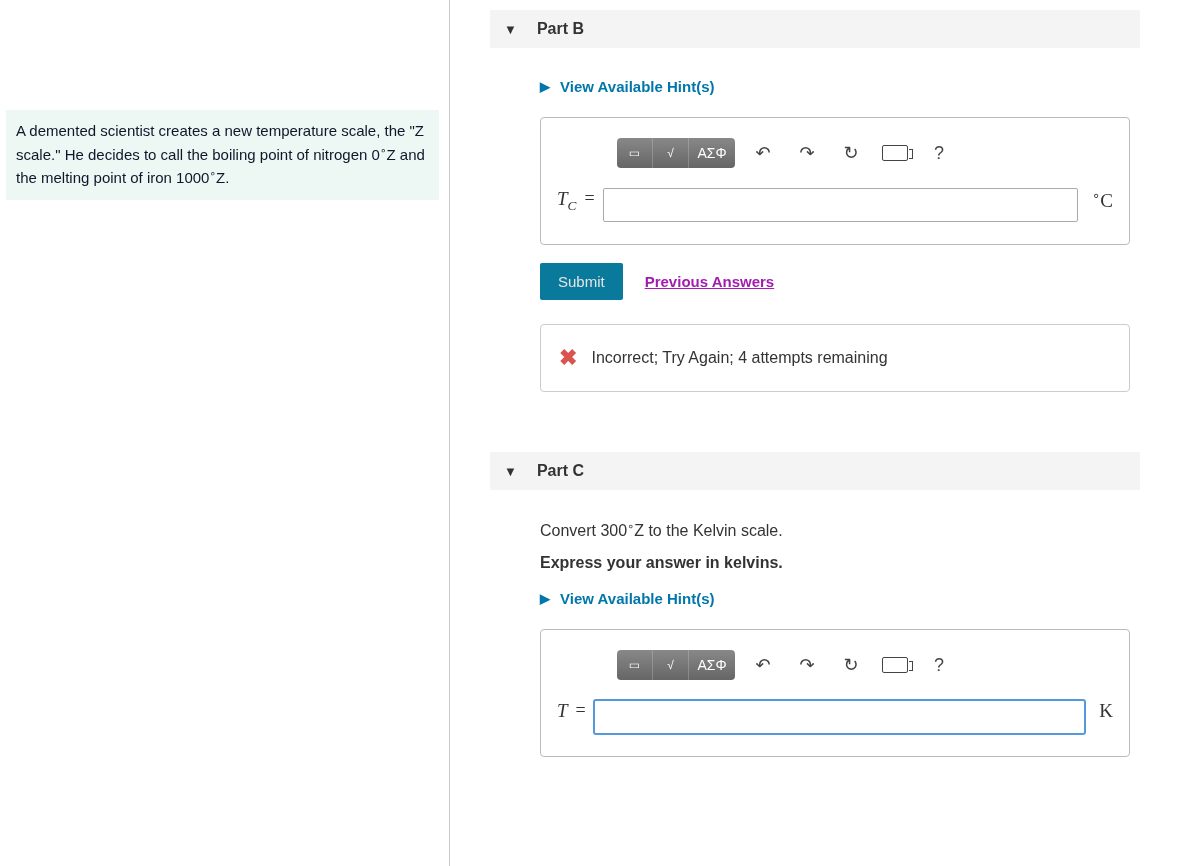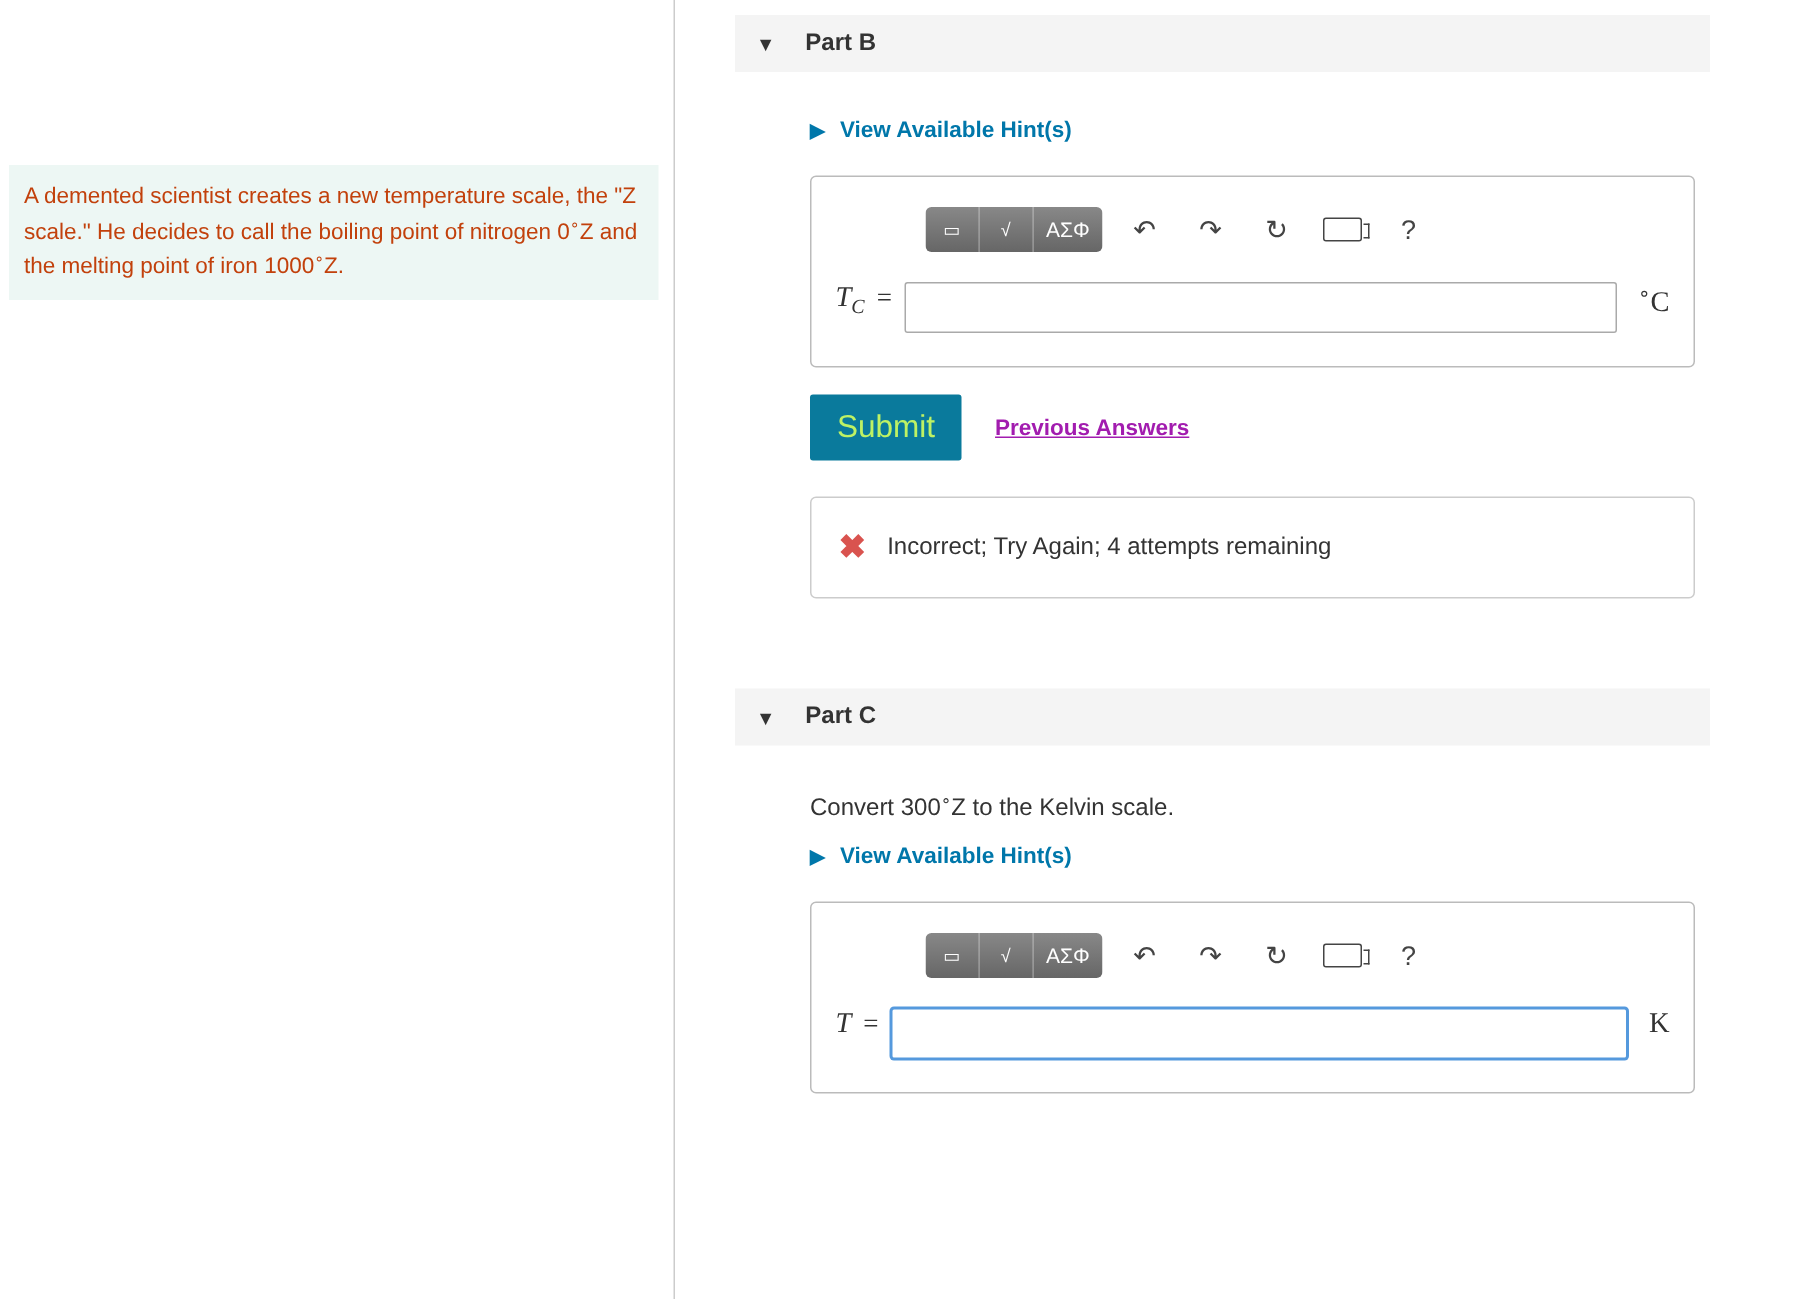--- a/index.html
+++ b/index.html
@@ -19,21 +19,21 @@
     width: 450px;
     padding: 0;
     border-right: 1px solid #ccc;
   }
   .problem-box {
     margin: 110px 10px 0 6px;
     padding: 10px 10px;
     background: #edf7f4;
     font-size: 15px;
     line-height: 1.5;
-    color: #c2410c;
+    color: #0f172a;
   }
   .right-col {
     flex: 1;
     padding: 0 60px 0 40px;
   }
   .part-header {
     display: flex;
     align-items: center;
     background: #f4f4f4;
     padding: 10px 14px;
@@ -168,24 +168,24 @@
     white-space: nowrap;
   }
   .action-row {
     display: flex;
     align-items: center;
     gap: 22px;
     margin-bottom: 24px;
   }
   .submit-btn {
     background: #0a7a9c;
-    color: #bef264;
+    color: #e5e5e5;
     border: none;
     padding: 10px 18px;
-    font-size: 21px;
+    font-size: 15px;
     cursor: pointer;
     border-radius: 2px;
   }
   .prev-link {
     color: #a21caf;
     font-weight: bold;
     font-size: 15px;
     text-decoration: underline;
     cursor: pointer;
   }
@@ -268,20 +268,21 @@
 
     <div class="part-header" style="margin-top:30px;">
       <span class="caret">▼</span>
       <span class="title">Part C</span>
     </div>
 
     <div class="part-body">
       <div class="question">
         <span>Convert </span><span>300</span><sup class="deg">∘</sup><span>Z</span><span> to the Kelvin scale.</span>
       </div>
+      <div class="instruct">Express your answer in kelvins.</div>
       <div class="hint-link">
         <span class="caret-right">▶</span>
         <span>View Available Hint(s)</span>
       </div>
 
       <div class="answer-box">
         <div class="toolbar">
           <div class="tb-group">
             <div class="tb-btn">▭</div>
             <div class="tb-btn">√</div>

